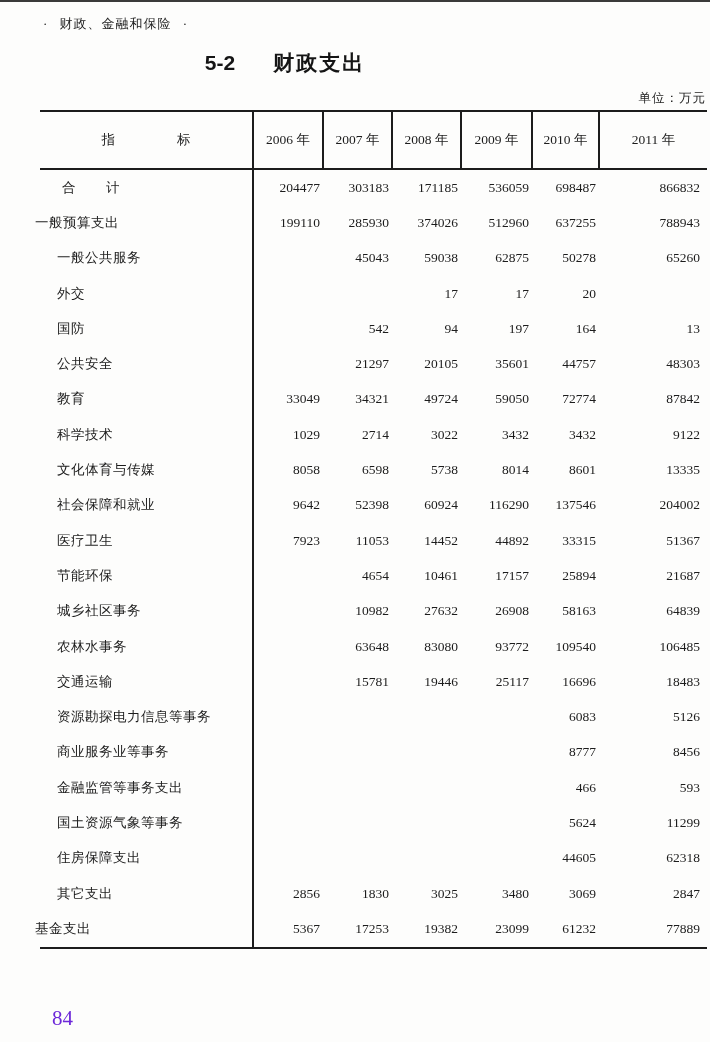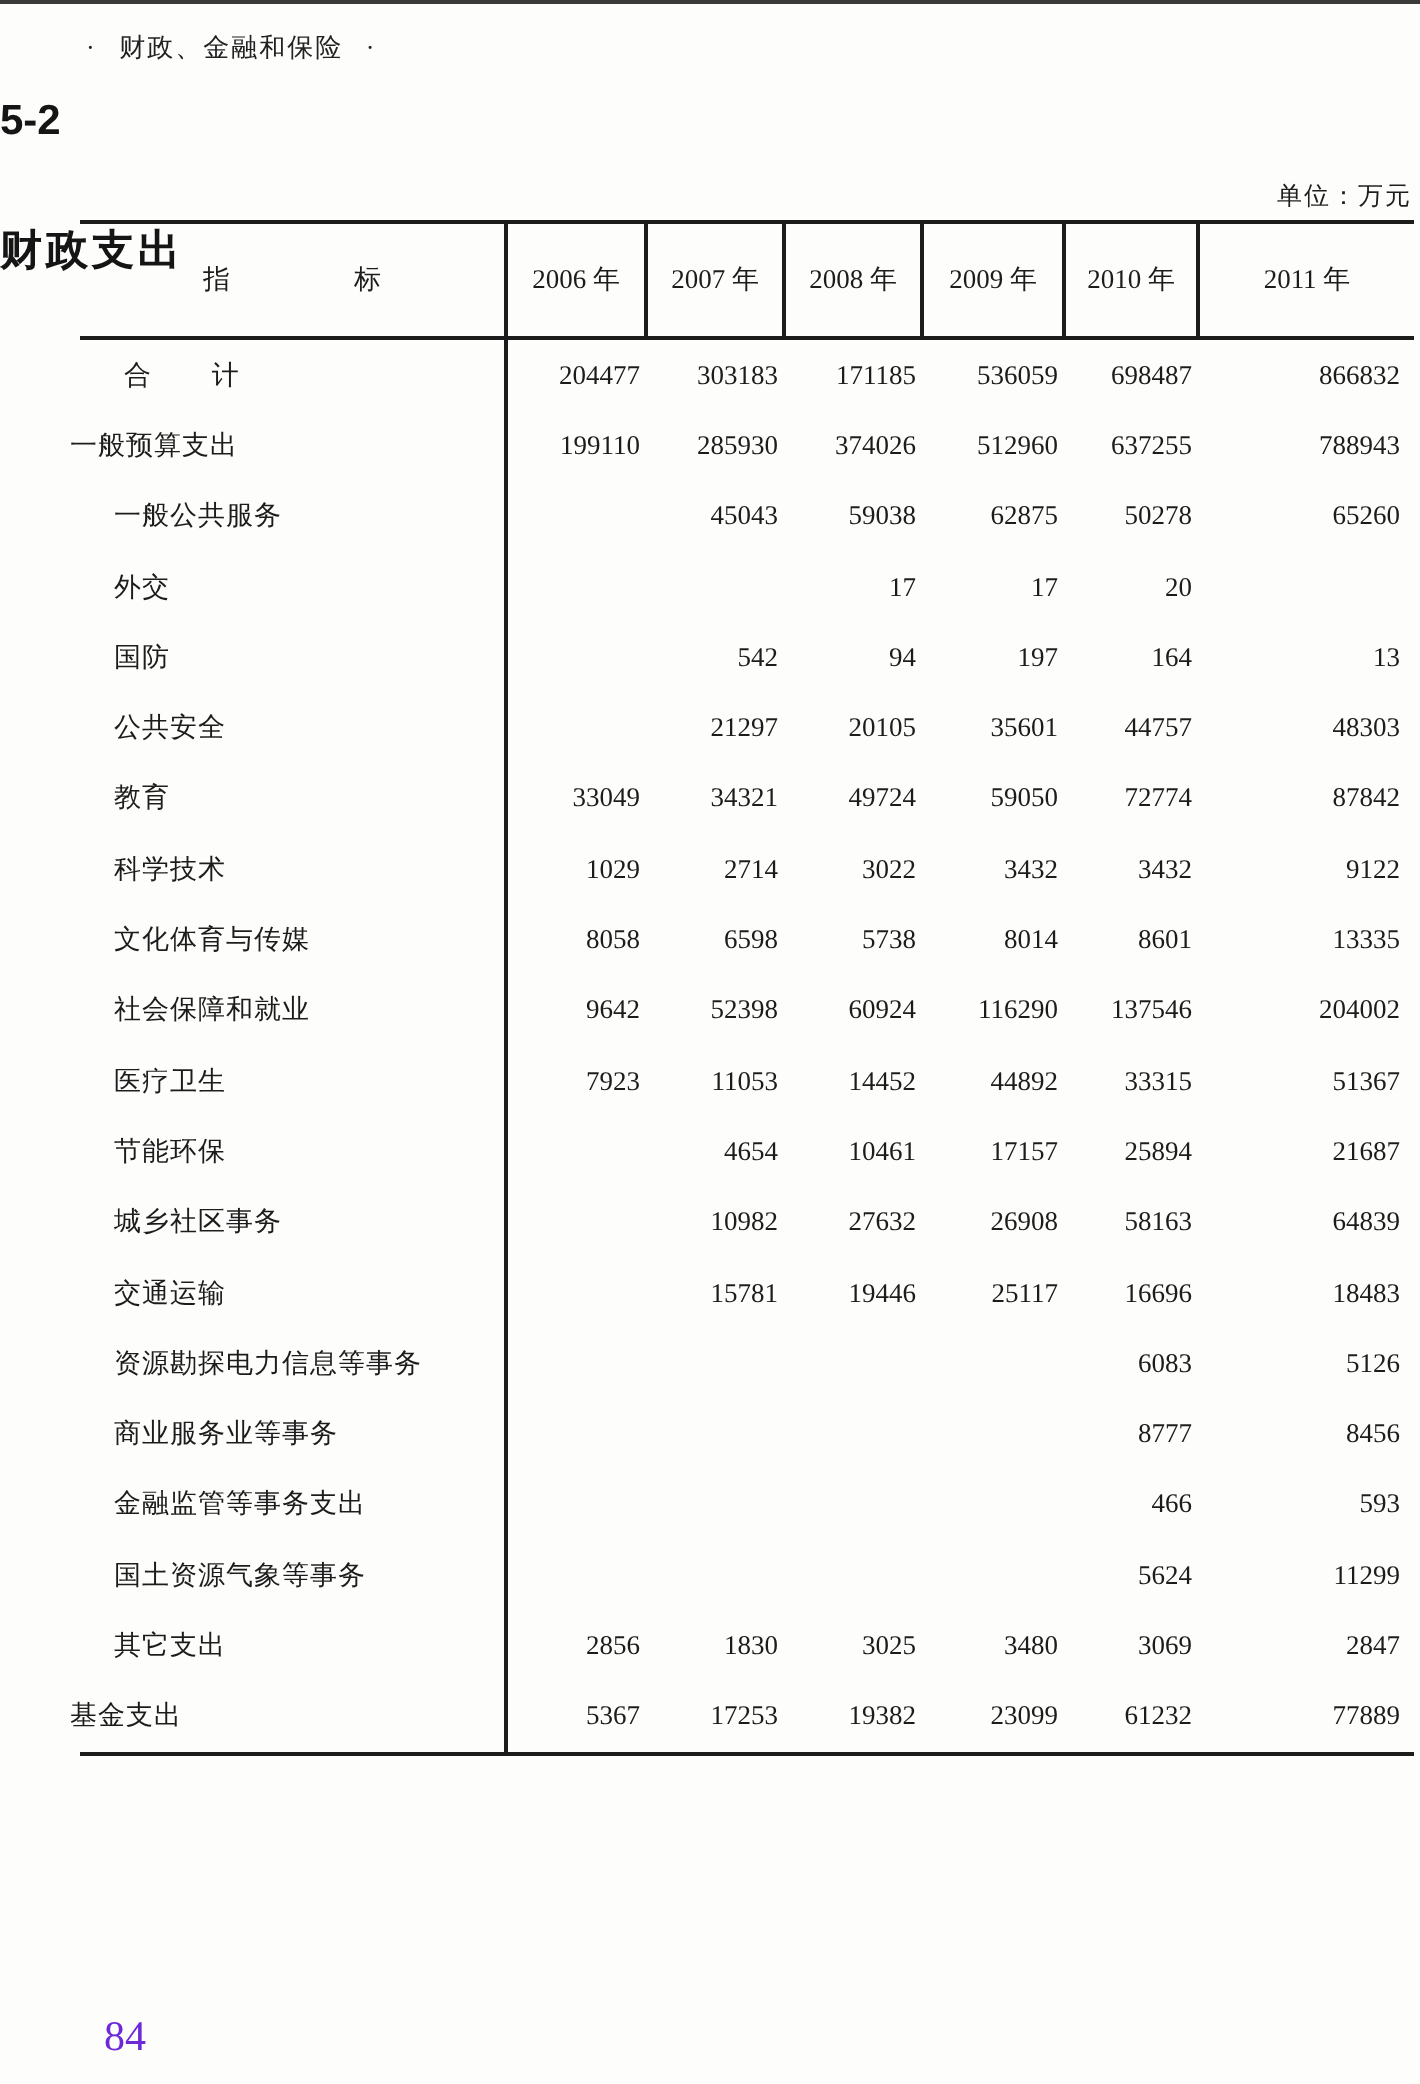--- a/index.html
+++ b/index.html
@@ -11,21 +11,21 @@
   }
   .scan-edge{position:absolute;left:0;top:0;width:710px;height:2px;background:#3a3a3a;}
   .running-header{
     position:absolute;left:43px;top:15px;
     font-size:13px;letter-spacing:1px;word-spacing:7px;color:#222;
   }
   .title-row{
     position:absolute;left:0;top:49px;width:570px;
     display:flex;justify-content:center;align-items:baseline;gap:38px;
     font-family:"Liberation Sans","DejaVu Sans",sans-serif;
-    font-weight:bold;font-size:21px;color:#151515;flex-direction:column;
+    font-weight:bold;font-size:21px;color:#151515;
   }
   .title-han{letter-spacing:2px;}
   .unit-note{
     position:absolute;right:4px;top:90px;
     font-size:12.5px;color:#1d1d1d;letter-spacing:1px;
   }
   table.fin{
     position:absolute;left:40px;top:110px;width:667px;
     border-collapse:collapse;table-layout:fixed;
     border-top:2.5px solid #1c1c1c;border-bottom:2.5px solid #1c1c1c;
@@ -205,20 +205,29 @@
       <tr>
         <td class="ind lvl1">城乡社区事务</td>
         <td class="num"></td>
         <td class="num">10982</td>
         <td class="num">27632</td>
         <td class="num">26908</td>
         <td class="num">58163</td>
         <td class="num">64839</td>
       </tr>
       <tr>
+        <td class="ind lvl1">农林水事务</td>
+        <td class="num"></td>
+        <td class="num">63648</td>
+        <td class="num">83080</td>
+        <td class="num">93772</td>
+        <td class="num">109540</td>
+        <td class="num">106485</td>
+      </tr>
+      <tr>
         <td class="ind lvl1">交通运输</td>
         <td class="num"></td>
         <td class="num">15781</td>
         <td class="num">19446</td>
         <td class="num">25117</td>
         <td class="num">16696</td>
         <td class="num">18483</td>
       </tr>
       <tr>
         <td class="ind lvl1">资源勘探电力信息等事务</td>
@@ -248,20 +257,29 @@
         <td class="num">593</td>
       </tr>
       <tr>
         <td class="ind lvl1">国土资源气象等事务</td>
         <td class="num"></td>
         <td class="num"></td>
         <td class="num"></td>
         <td class="num"></td>
         <td class="num">5624</td>
         <td class="num">11299</td>
+      </tr>
+      <tr>
+        <td class="ind lvl1">住房保障支出</td>
+        <td class="num"></td>
+        <td class="num"></td>
+        <td class="num"></td>
+        <td class="num"></td>
+        <td class="num">44605</td>
+        <td class="num">62318</td>
       </tr>
       <tr>
         <td class="ind lvl1">其它支出</td>
         <td class="num">2856</td>
         <td class="num">1830</td>
         <td class="num">3025</td>
         <td class="num">3480</td>
         <td class="num">3069</td>
         <td class="num">2847</td>
       </tr>

